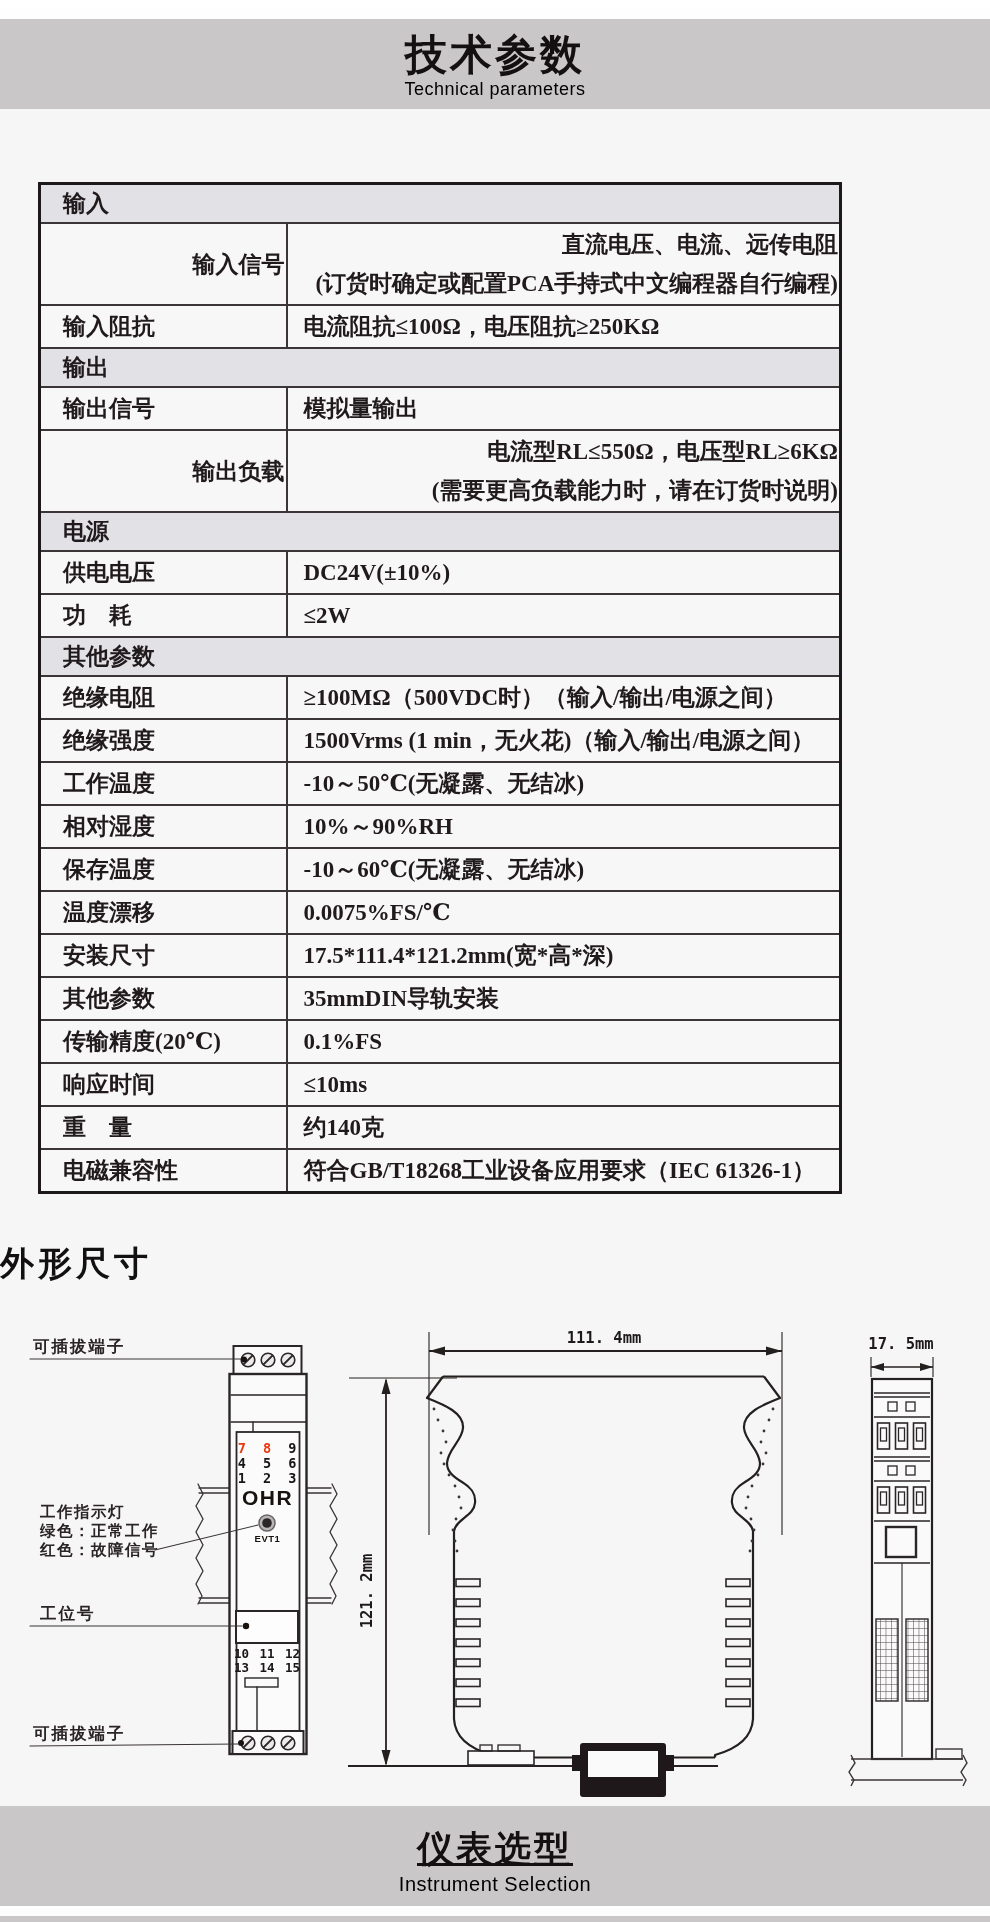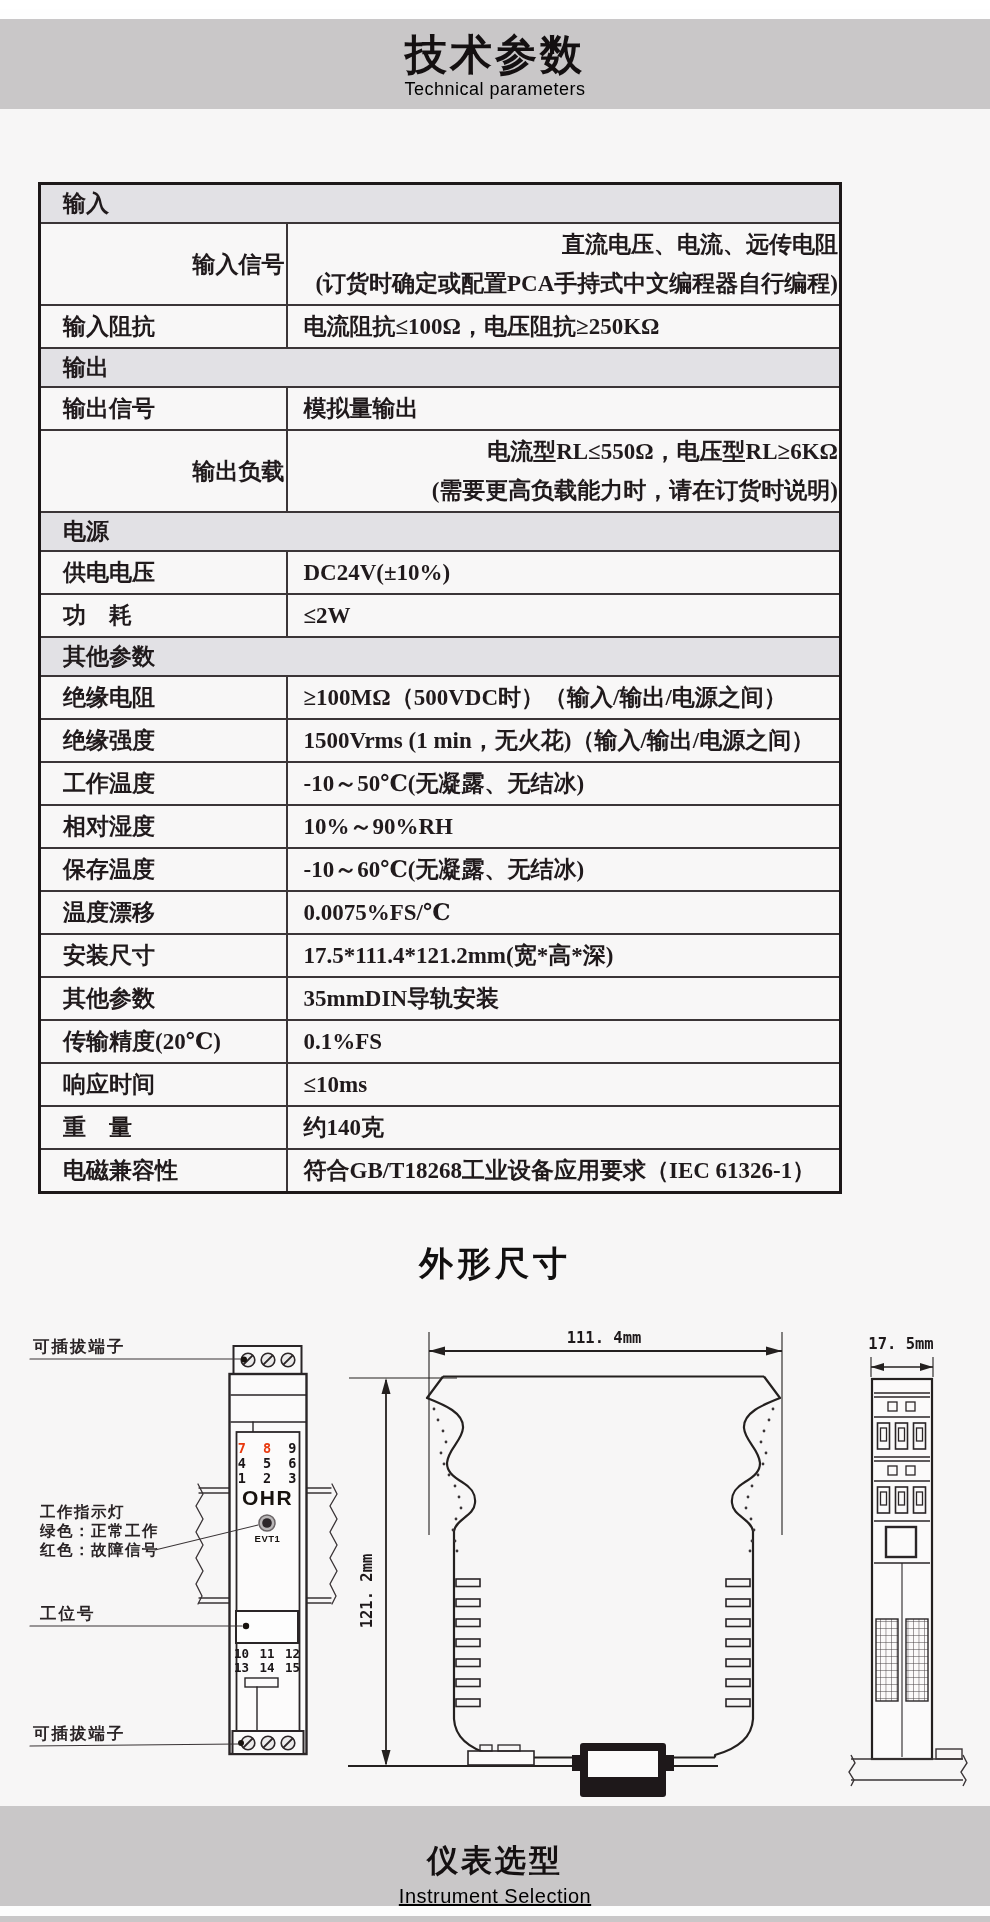--- a/index.html
+++ b/index.html
@@ -11,23 +11,23 @@
   }
   .top-white { position:absolute; top:0; left:0; width:100%; height:10px; background:#fefefe; }
   .band {
     position:absolute; left:0; width:100%;
     background:var(--band-gray,#c9c7c8); text-align:center; color:#141011;
   }
   .top-band { top:10px; height:90px; }
   .bottom-band { top:1797px; height:100px; }
   .band-title { font-weight:bold; letter-spacing:3px; }
   .top-band .band-title { padding-top:13px; font-size:42px; line-height:46px; }
-  .bottom-band .band-title { padding-top:32px; font-size:31px; line-height:46px; }
+  .bottom-band .band-title { padding-top:20px; font-size:36px; line-height:46px;text-decoration:underline; }
   .band-subtitle { font-size:18px; letter-spacing:.5px; margin-top:1px; color:#000000; }
-  .bottom-band .band-subtitle { font-size:20px;text-decoration:underline; }
+  .bottom-band .band-subtitle { font-size:20px; }
   .bottom-gap { position:absolute; top:1897px; left:0; width:100%; height:10px; background:#fdfdfd; }
   .bottom-strip { position:absolute; top:1907px; left:0; width:100%; height:15px; background:var(--band-gray,#c9c7c8); }
 
   table.spec {
     position:absolute; left:38px; top:173px; width:804px;
     border-collapse:collapse; table-layout:fixed;
     background:#f8f7f7;
     border:3px solid #1d1819;
     font-family:"Liberation Serif","DejaVu Serif",serif;
     font-weight:bold; font-size:23px; color:#201a1c;
@@ -38,21 +38,21 @@
     height:35px; padding-left:22px;
   }
   tr.single { height:41px; }
   tr.double { height:82px;text-align:right; }
   td.label { padding-left:22px; }
   td.value { padding-left:16px; }
   td.value div { line-height:39px; }
 
   .dim-title {
     position:absolute; top:1232px; left:0; width:100%;
-    margin:0; text-align:center;
+    margin:0; text-align:left;
     font-size:34px; font-weight:bold; letter-spacing:4px; color:#121010;
   }
   svg.drawing { position:absolute; top:1290px; left:0; }
   svg .cadtext { font-family:"DejaVu Sans Mono","Liberation Mono",monospace; font-size:15.5px; font-weight:600; fill:#1e191b; }
   svg .cnlabel { font-family:"Liberation Sans","DejaVu Sans",sans-serif; font-weight:bold; font-size:16.5px; letter-spacing:2px; fill:#2a2426; }
   svg .cnsmall { font-family:"Liberation Sans","DejaVu Sans",sans-serif; font-weight:bold; font-size:15.5px; letter-spacing:1.5px; fill:#2a2426; }
   svg .digits { font-family:"DejaVu Sans Mono","Liberation Mono",monospace; font-weight:bold; fill:#1a1517; }
 </style>
 </head>
 <body>

